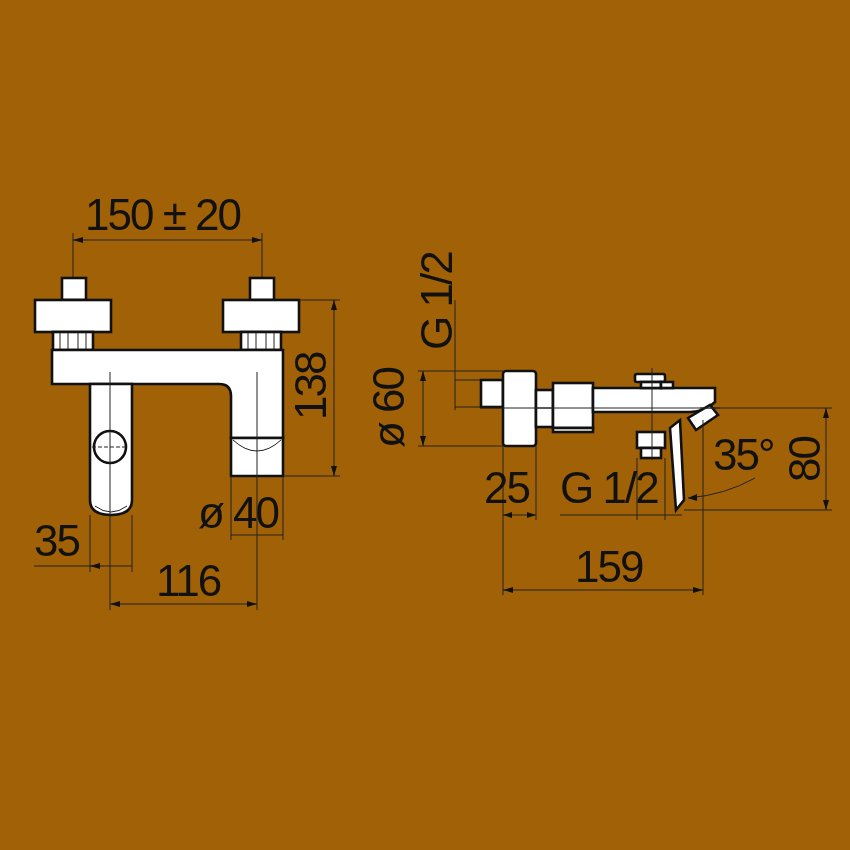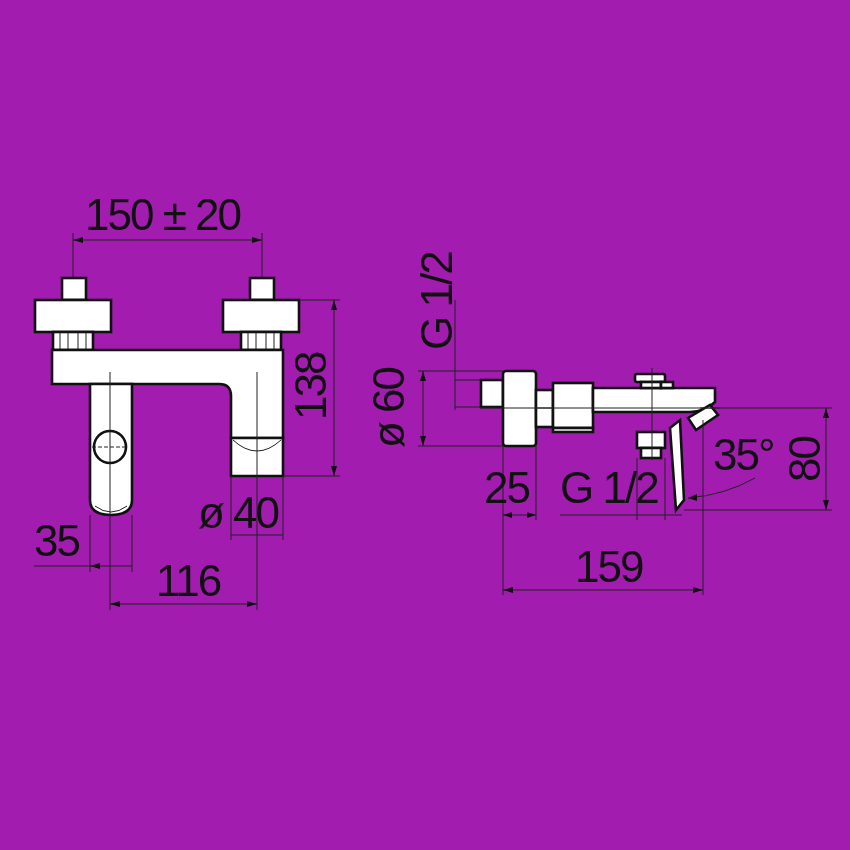--- a/index.html
+++ b/index.html
@@ -1,16 +1,16 @@
 <!DOCTYPE html>
 <html><head>
 <meta charset="utf-8">
 <style>
   html, body { margin:0; padding:0; background:#ffffff; }
-  #canvas { position:relative; width:850px; height:850px; background:#a21caf; overflow:hidden; }
+  #canvas { position:relative; width:850px; height:850px; background:#a16207; overflow:hidden; }
   svg { position:absolute; left:0; top:0; }
   .dim { font-family:"Liberation Sans", sans-serif; font-size:44px; fill:#111; letter-spacing:-2px; }
   .thick { stroke:#111; stroke-width:2.6; fill:#fff; }
   .thin { stroke:#222; stroke-width:1; fill:none; }
 </style>
 </head>
 <body>
 
 <div id="canvas">
 <svg width="850" height="850" viewBox="0 0 850 850">

